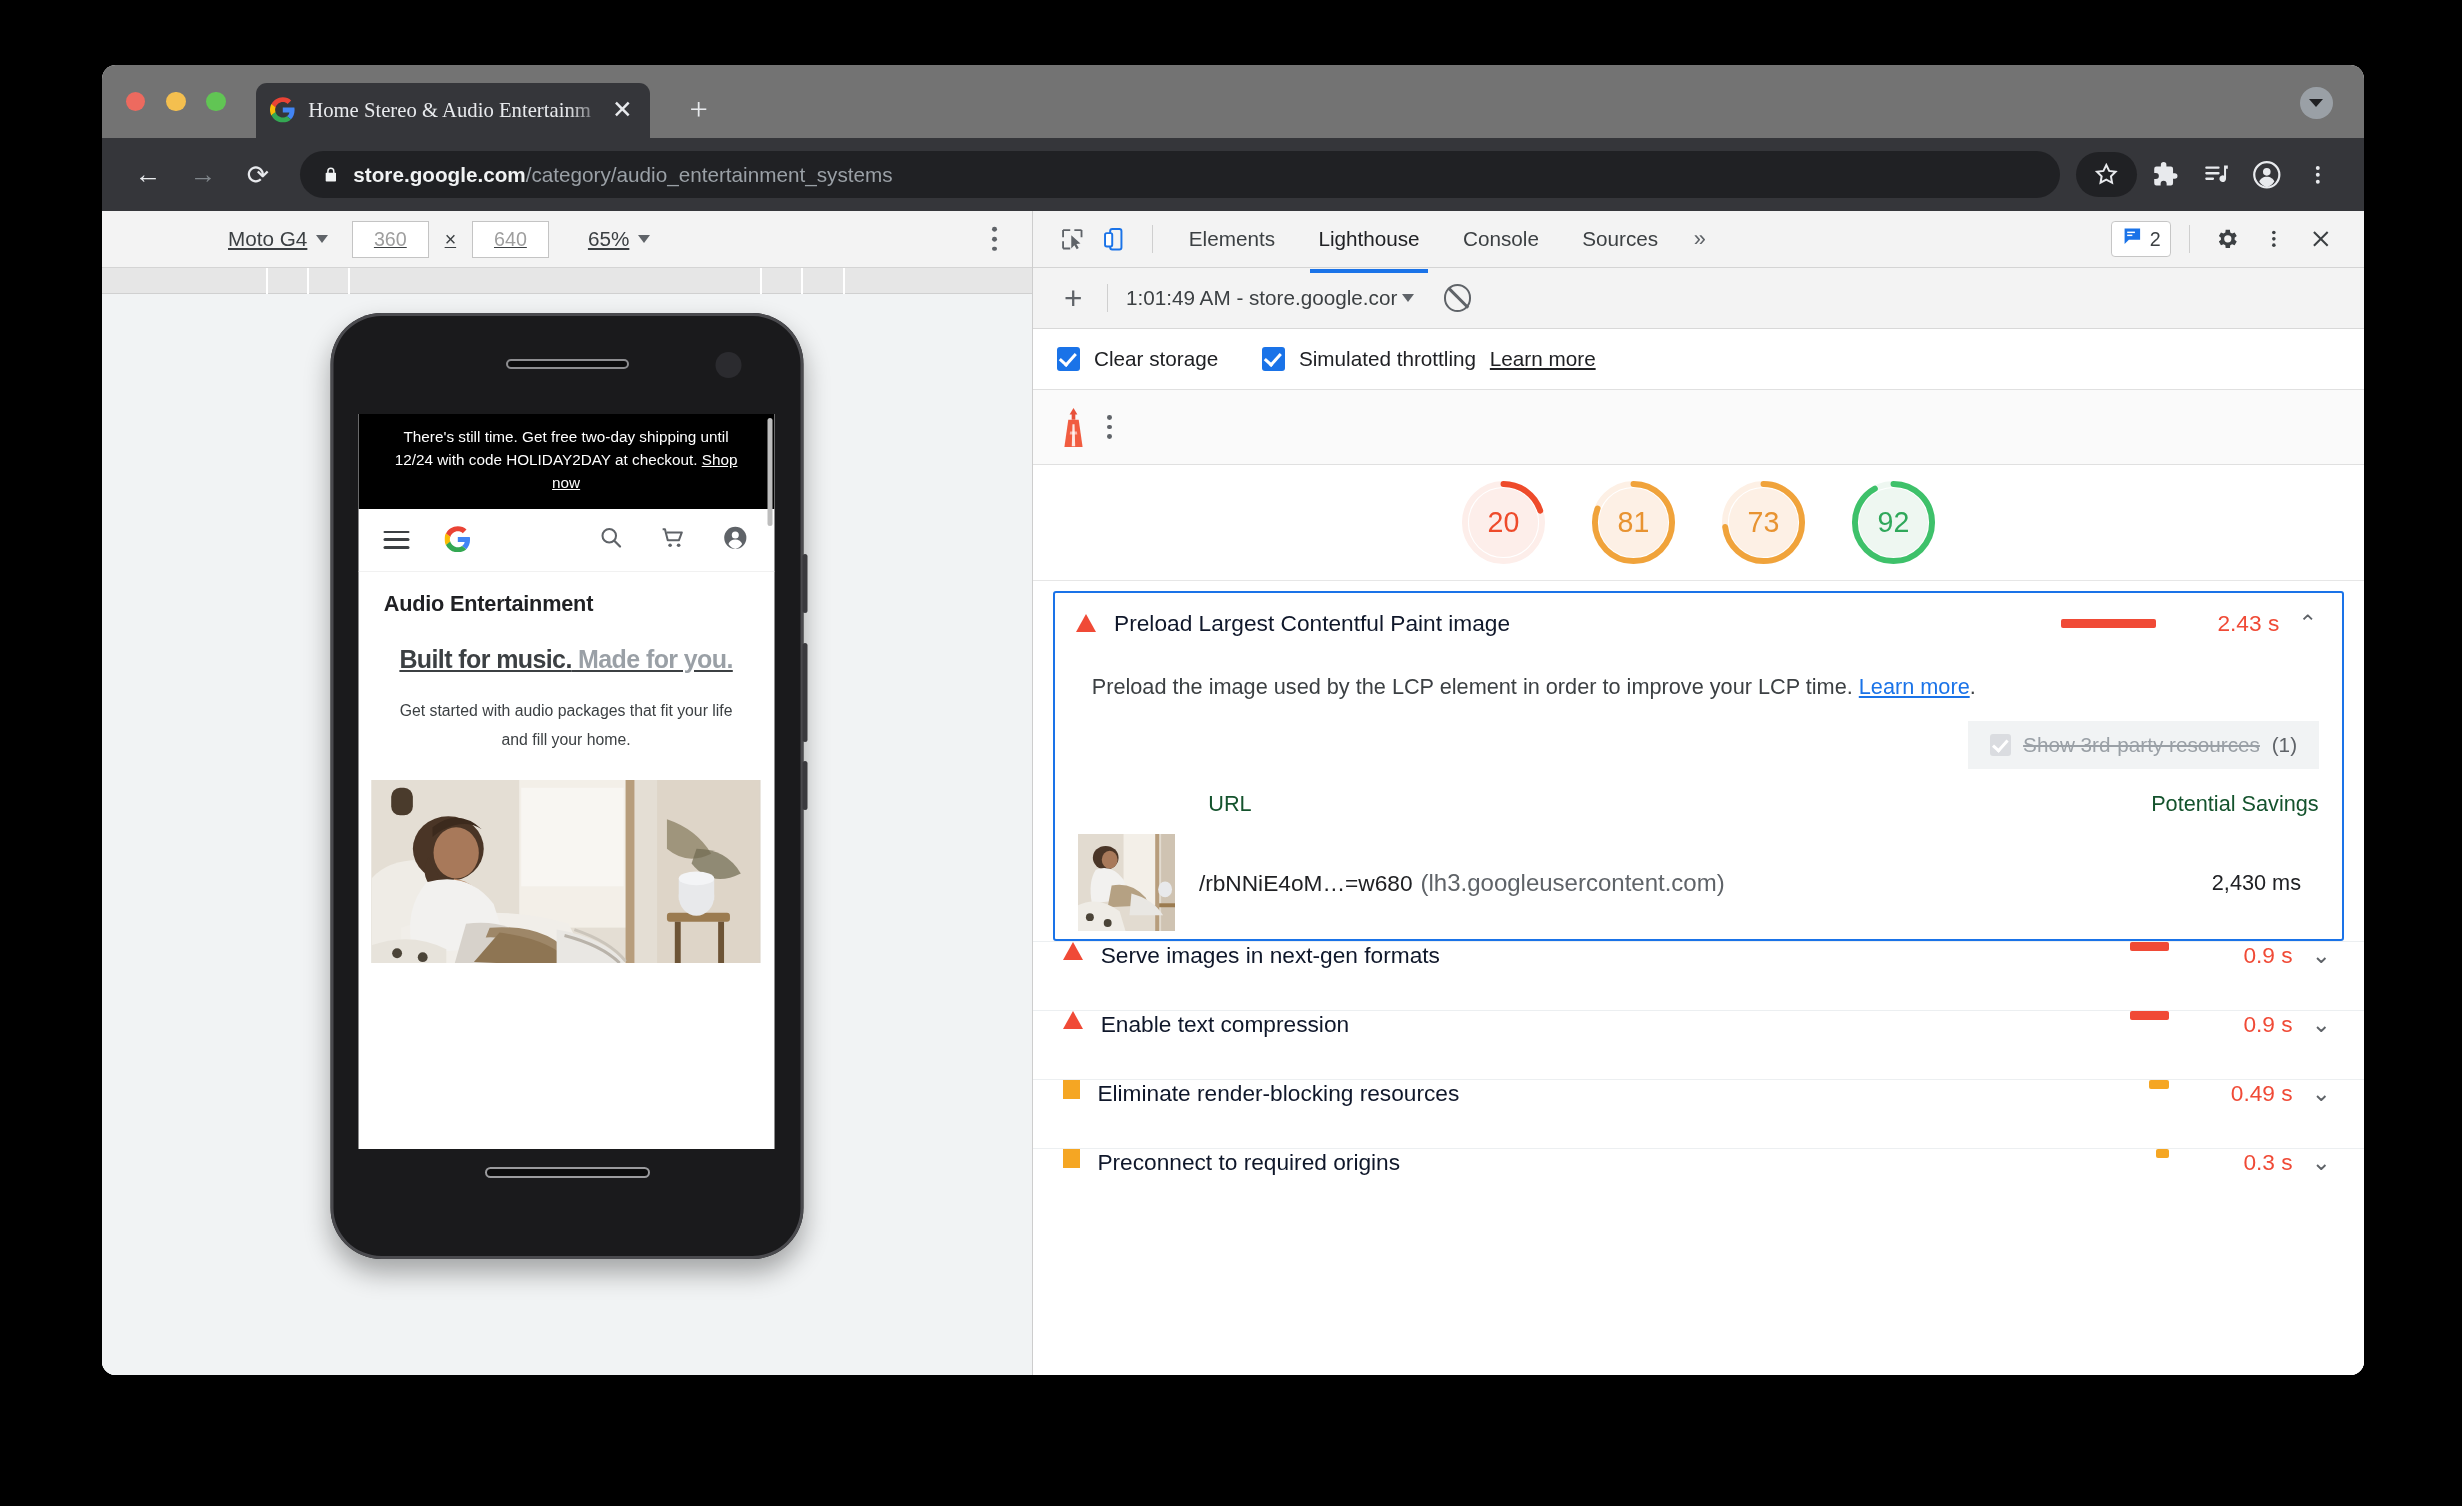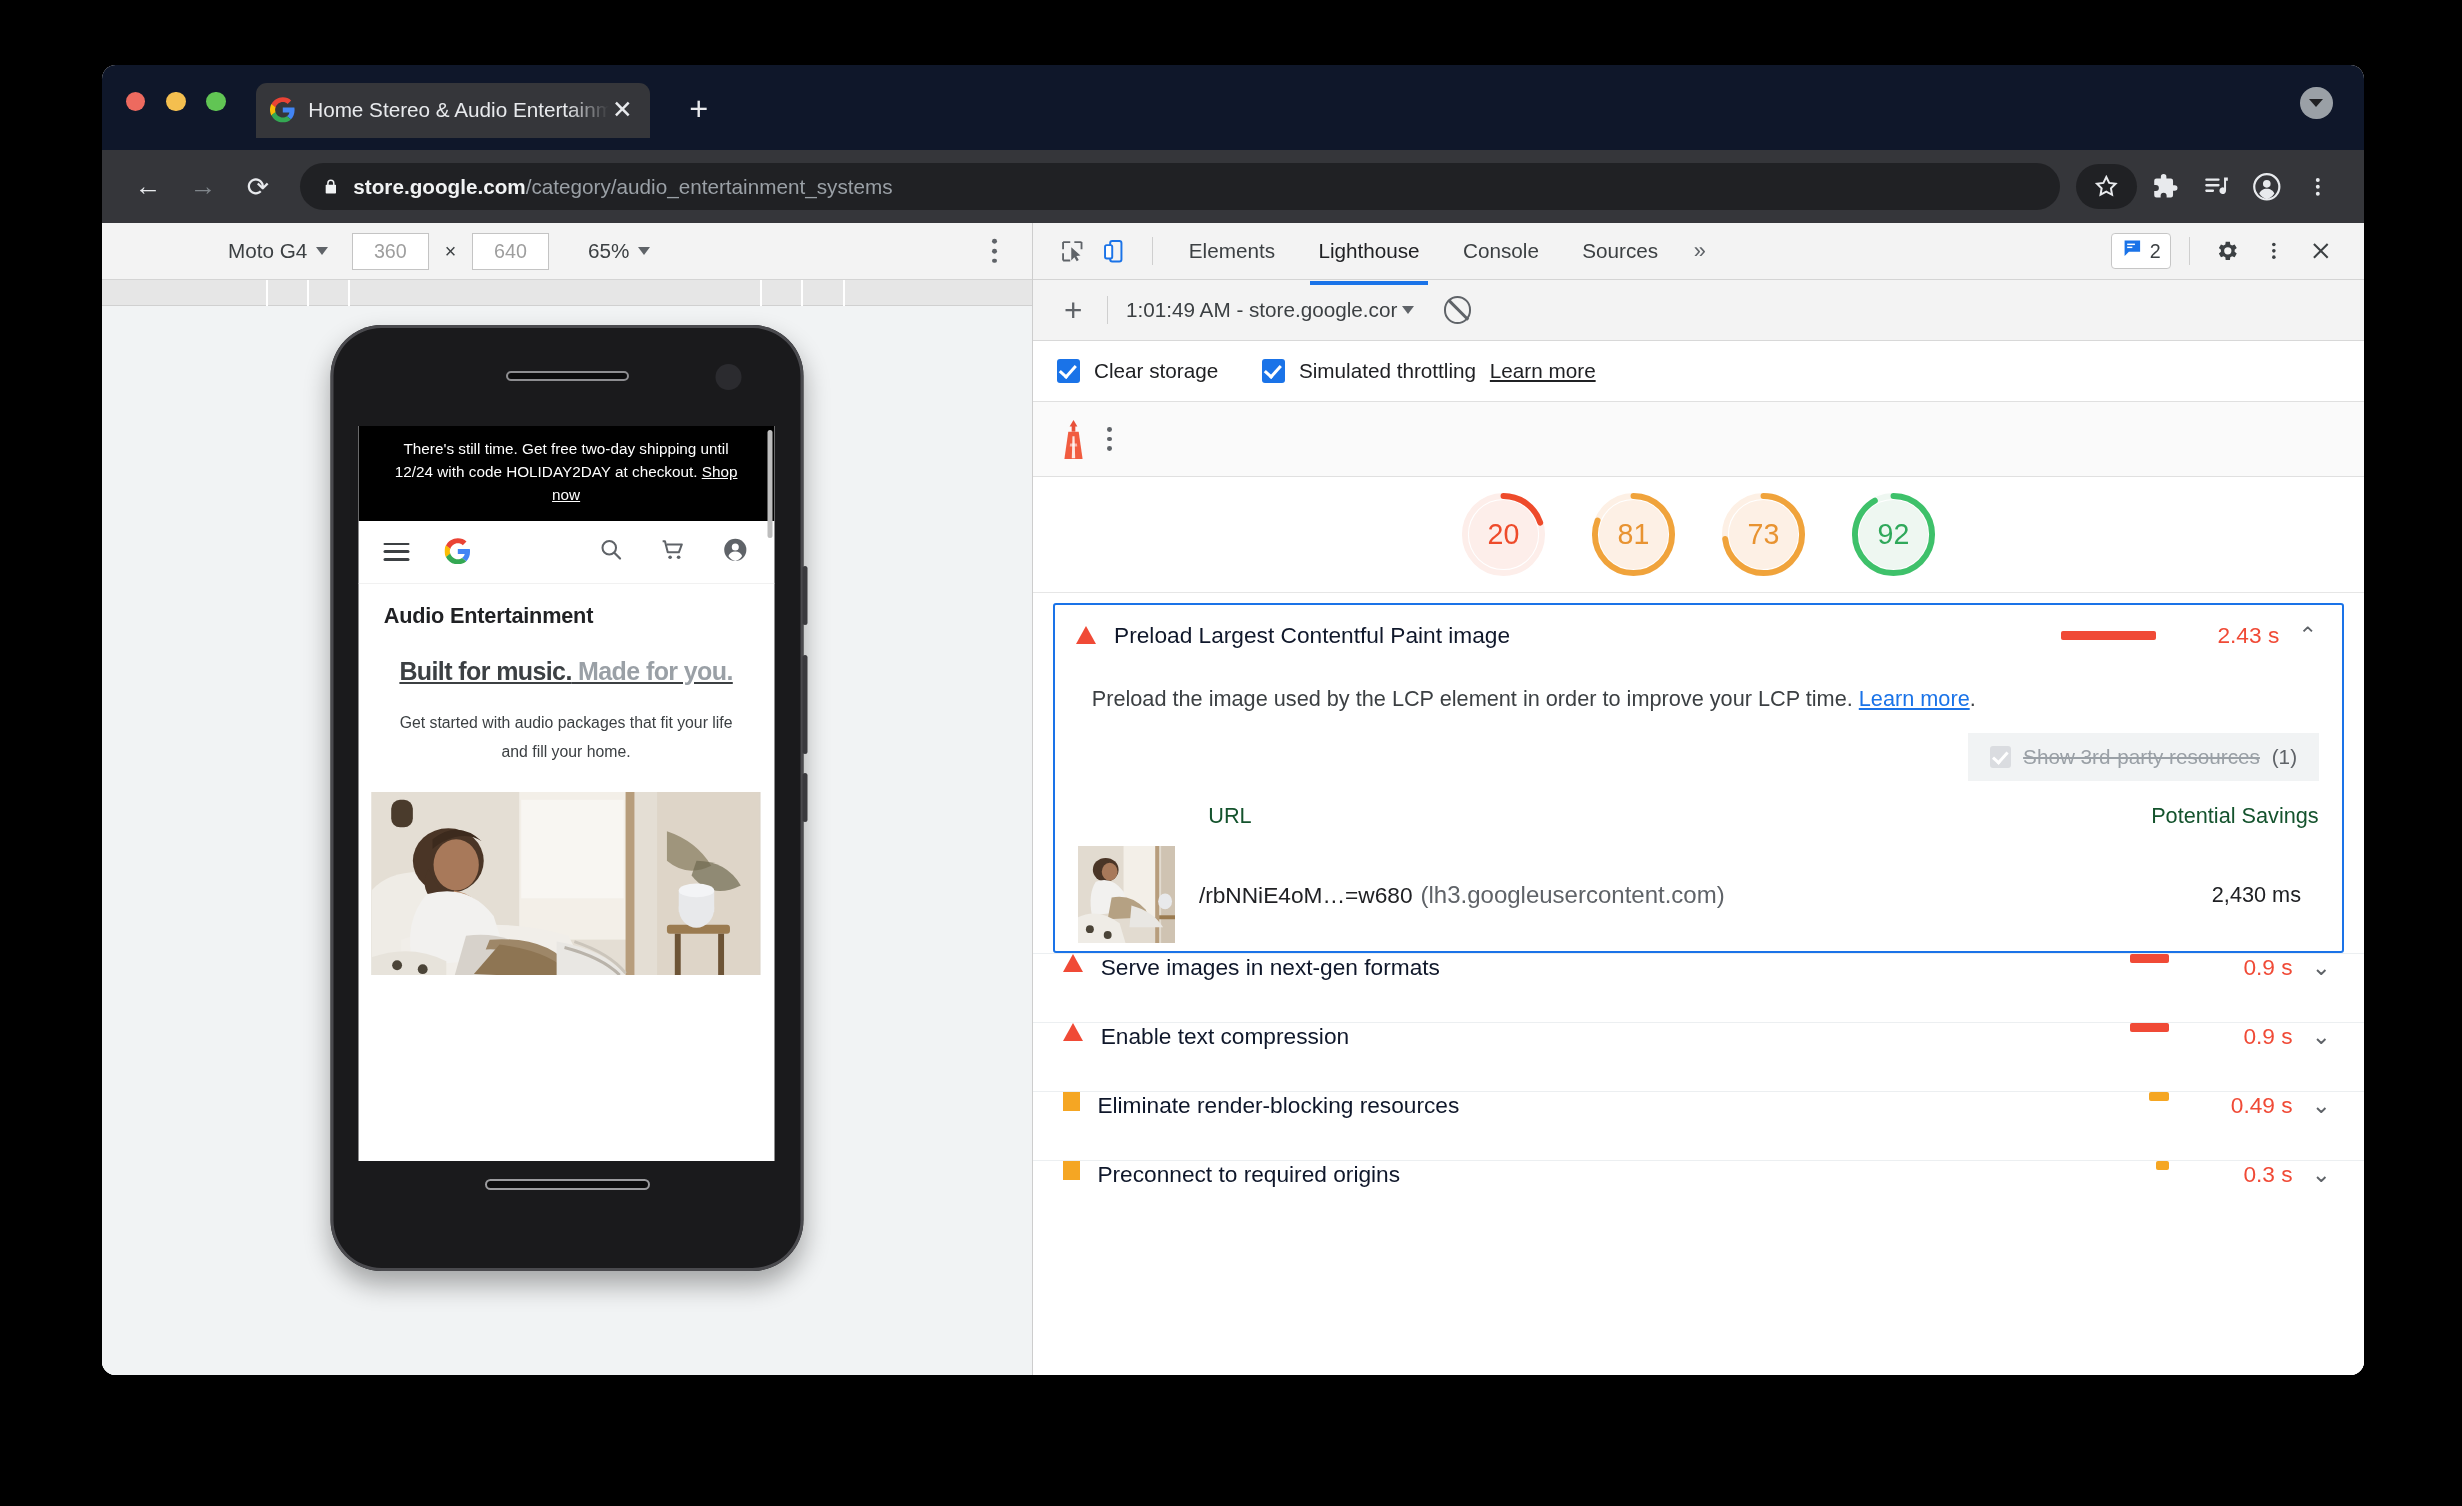--- a/index.html
+++ b/index.html
@@ -20,23 +20,24 @@
     left: 102px; top: 65px;
     width: 2262px; height: 1310px;
     background: #fff;
     border-radius: 13.8px;
     overflow: hidden;
     box-shadow: 0 17.7px 59px rgba(0,0,0,.55);
   }
 
   
   .tabstrip {
-    height: 85px;
-    background: #0f172a;
+    height: 73px;
+    background: #737373;
     position: relative;
+    font-family: Liberation Serif, serif;
   }
   .traffic {
     position: absolute; left: 23.6px; top: 26.6px;
     display: flex; gap: 20.7px;
   }
   .dot { width: 19.7px; height: 19.7px; border-radius: 50%; }
   .dot.r { background: #ed6a5f; }
   .dot.y { background: #f4bf4f; }
   .dot.g { background: #61c554; }
 
@@ -127,20 +128,21 @@
     border-right: 1px solid #cdcdcd;
     display: flex; flex-direction: column;
   }
   .devbar {
     height: 57px; flex: none;
     background: #f3f3f3;
     border-bottom: 1px solid #d4d4d4;
     display: flex; align-items: center;
     font-size: 20.7px; color: #3c4043;
     position: relative;
+    text-decoration: underline;
   }
   .dev-select {
     display: flex; align-items: center; gap: 8.9px;
     margin-left: 126px;
   }
   .caret-d { width: 0; height: 0;
     border-left: 6.9px solid transparent;
     border-right: 6.9px solid transparent;
     border-top: 8.9px solid #5f6368; }
   .dim-input {

